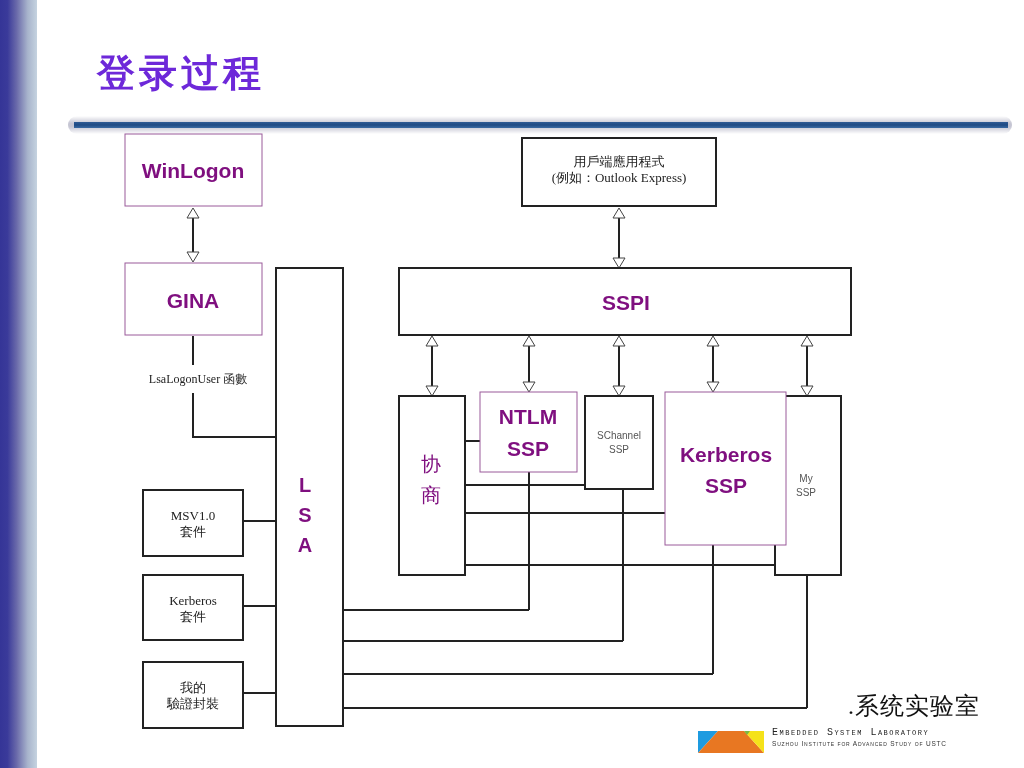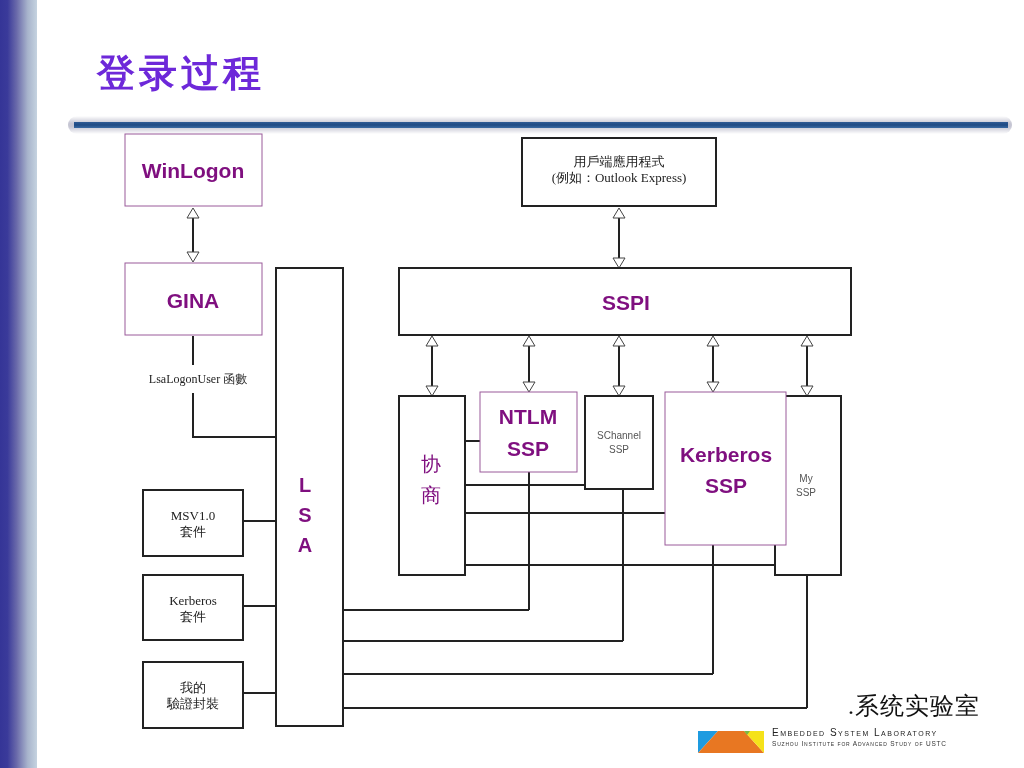--- a/index.html
+++ b/index.html
@@ -29,21 +29,21 @@
   svg.diagram { position: absolute; left: 0; top: 0; }
   .box-text-purple { fill: #7f0f7f; font-family: "Liberation Sans", sans-serif; font-weight: bold; }
   .box-text-small { fill: #222; font-family: "Liberation Serif", "DejaVu Serif", serif; }
   .box-text-gray { fill: #555; font-family: "Liberation Sans", sans-serif; }
   .footer-cn {
     position: absolute; left: 848px; top: 690px;
     font-family: Liberation Serif, serif; font-size: 24px; color: #111; letter-spacing: 1px;
   }
   .footer-en1 {
     position: absolute; left: 772px; top: 727px;
-    font-family: Liberation Sans, sans-serif; font-size: 10px; color: #222; letter-spacing: 1.5px;
+    font-family: Liberation Mono, monospace; font-size: 10px; color: #222; letter-spacing: 1.5px;
     font-variant: small-caps;
   }
   .footer-en2 {
     position: absolute; left: 772px; top: 740px;
     font-family: "Liberation Sans", sans-serif; font-size: 6.5px; color: #333; letter-spacing: 0.8px;
     font-variant: small-caps;
   }
   .logo { position: absolute; left: 698px; top: 731px; width: 68px; height: 22px; }
 </style>
 </head>

